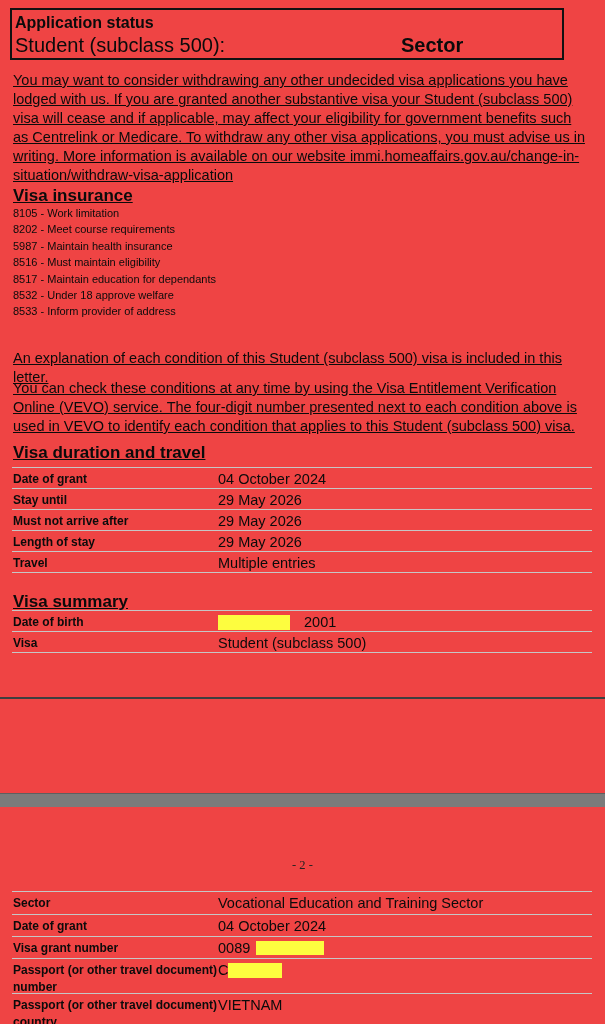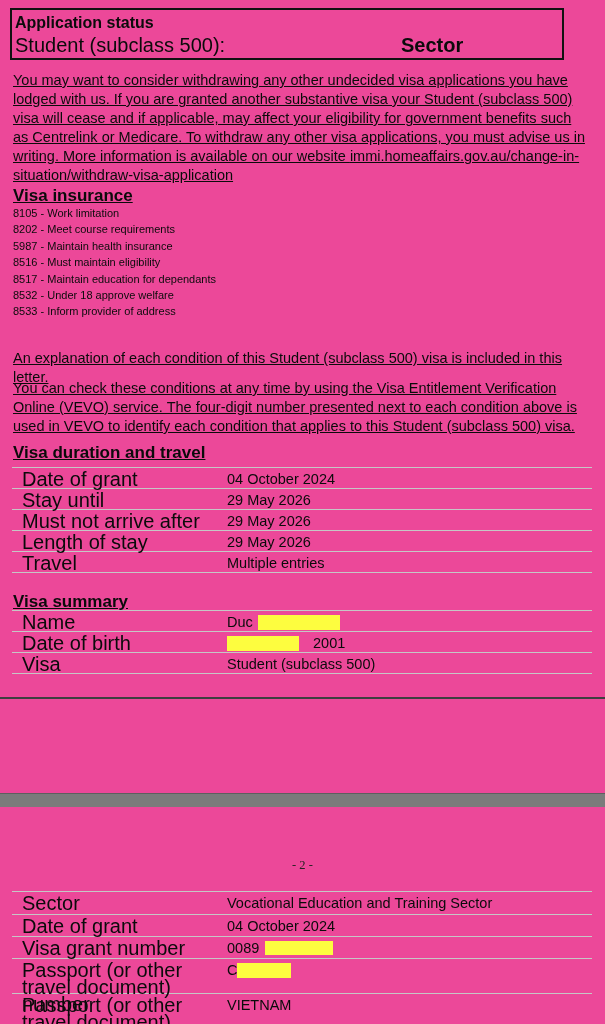--- a/index.html
+++ b/index.html
@@ -1,20 +1,20 @@
 <!DOCTYPE html>
 <html><head>
 <meta charset="utf-8">
 <style>
   html,body{margin:0;padding:0;background:#ffffff;}
   .canvas{
     position:relative;
     width:605px;height:1024px;
     overflow:hidden;
-    background:#ec4899;
+    background:#ef4444;
     font-family:"Liberation Sans","DejaVu Sans",sans-serif;
     color:#0b0b0b;
     -webkit-font-smoothing:antialiased;
   }
   .abs{position:absolute;}
   p,h2{margin:0;padding:0;text-decoration:underline;}
 
   
   .status-box{
     left:10px;top:8px;width:547px;height:46px;
@@ -34,21 +34,21 @@
   .cond-list{left:13px;width:577px;font-size:11px;line-height:16.4px;}
 
   
   .kv-table{left:12px;width:580px;border-top:1px solid #c6c6c6;}
   .kv-row{display:flex;border-bottom:1px solid #c6c6c6;box-sizing:border-box;padding-top:3px;}
   .kv-row.h21{height:21px;}
   .kv-row.h23{height:23px;}
   .kv-row.h22{height:22px;}
   .kv-row.h35{height:35px;}
   .kv-row.h45{height:45px;border-bottom:none;}
-  .kv-label{width:205px;flex:0 0 205px;padding-left:1px;font-size:20px;font-weight:normal;line-height:17px;margin-left:9px;}
+  .kv-label{width:205px;flex:0 0 205px;padding-left:1px;font-size:12px;font-weight:bold;line-height:17px;}
   .kv-value{flex:1;font-size:14.5px;line-height:17px;}
 
   .redact{
     display:inline-block;height:15px;background:#fdfd3f;
     vertical-align:middle;transform:translateY(-1px);
   }
 
   
   .divider-line{left:0;top:697px;width:605px;height:2px;background:#3f3f3f;}
   .page-gap-bar{left:0;top:793px;width:605px;height:13px;background:#7b7b7b;border-top:1px solid #5f5f5f;}
@@ -114,24 +114,20 @@
     <div class="kv-row h21">
       <div class="kv-label">Travel</div>
       <div class="kv-value">Multiple entries</div>
     </div>
   </div>
 
   <h2 class="abs sect" style="top:592px">Visa summary</h2>
 
   <div class="abs kv-table" style="top:610px">
     <div class="kv-row h21">
-      <div class="kv-label">Name</div>
-      <div class="kv-value"><span>Duc</span><span class="redact" style="width:82px;margin-left:5px"></span></div>
-    </div>
-    <div class="kv-row h21">
       <div class="kv-label">Date of birth</div>
       <div class="kv-value"><span class="redact" style="width:72px"></span><span style="margin-left:14px">2001</span></div>
     </div>
     <div class="kv-row h21">
       <div class="kv-label">Visa</div>
       <div class="kv-value">Student (subclass 500)</div>
     </div>
   </div>
 
   <div class="abs divider-line"></div>

